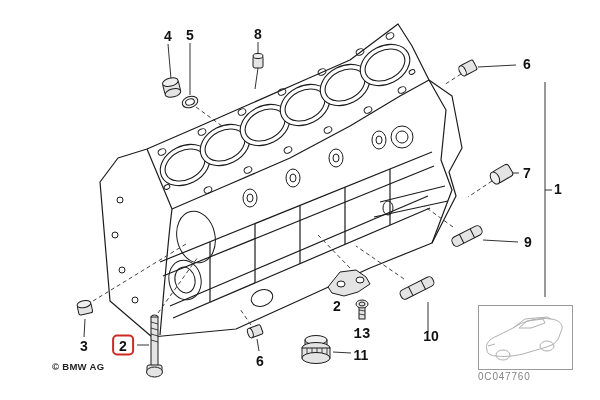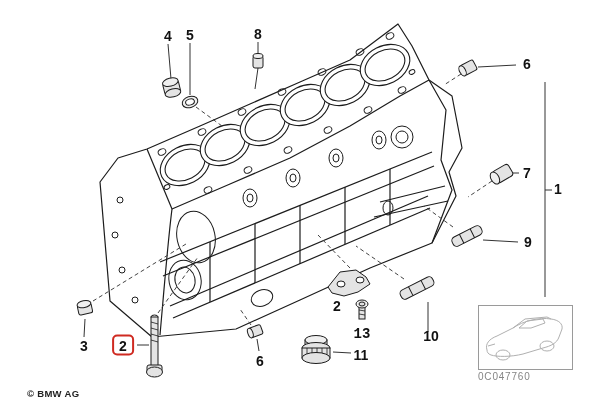--- a/index.html
+++ b/index.html
@@ -32,22 +32,22 @@
   .c6a{left:527px;top:64px;}
   .c6b{left:260px;top:361px;}
   .c7 {left:527px;top:173px;}
   .c8 {left:258px;top:34px;}
   .c9 {left:528px;top:242px;}
   .c10{left:431px;top:336px;}
   .c11{left:361px;top:355px;}
   .c12{left:337px;top:306px;}
   .c13{left:362px;top:334px;font-family:Liberation Mono, monospace;}
   .copyright{
-    position:absolute;left:27px;top:361px;
-    font:bold 9.5px "Liberation Sans",sans-serif;color:#222;letter-spacing:0.3px;margin-top:27px;
+    position:absolute;left:52px;top:361px;
+    font:bold 9.5px "Liberation Sans",sans-serif;color:#222;letter-spacing:0.3px;
   }
   .caption{
     position:absolute;left:6px;top:376px;
     font:400 19px "Liberation Sans",sans-serif;color:#111;letter-spacing:0.4px;
   }
   .car-box{
     position:absolute;left:478px;top:305px;width:93px;height:63px;
     border:1px solid #9a9a9a;background:#fff;cursor:pointer;
   }
   .drawing-code{

